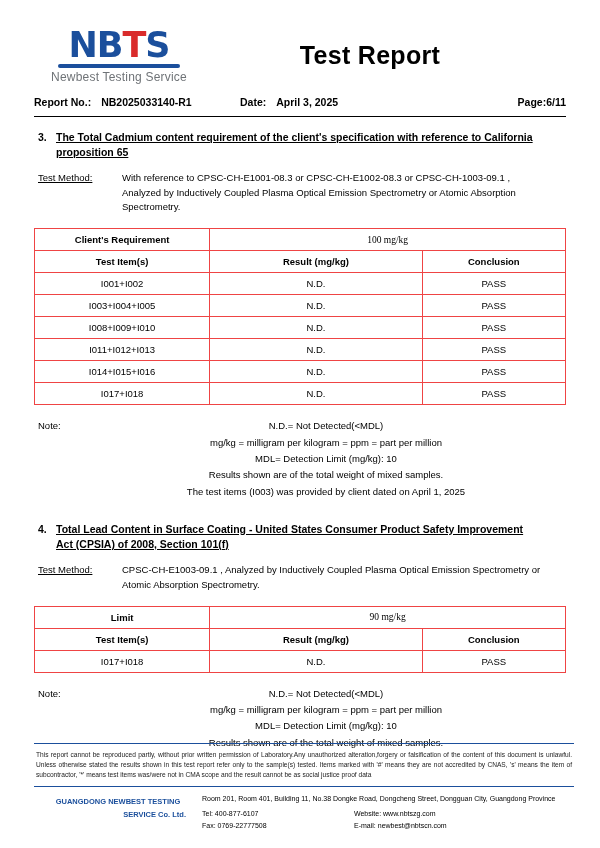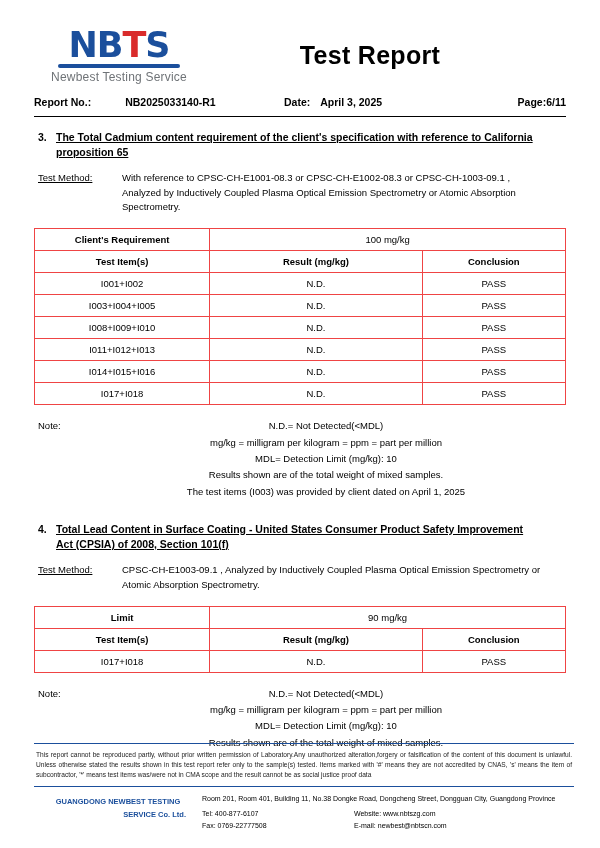--- a/index.html
+++ b/index.html
@@ -72,21 +72,21 @@
   .meta-row {
     display: flex;
     align-items: baseline;
     font-size: 10.5px;
     font-weight: bold;
     margin-top: 12px;
     padding-bottom: 6px;
   }
   .meta-label { font-weight: bold; }
   .meta-value { font-weight: bold; margin-left: 10px; }
-  .meta-seg-1 { width: 250px; display: flex; gap: 24px; }
+  .meta-seg-1 { width: 206px; display: flex; }
   .meta-seg-2 { flex: 1; display: flex; }
   .meta-seg-3 { text-align: right; font-weight: bold; }
 
   .rule {
     border-bottom: 1.6px solid #000;
     margin-top: 2px;
   }
 
   
   .section {
@@ -136,21 +136,21 @@
   table.rpt td, table.rpt th {
     border: 1px solid #ef4444;
     padding: 3px 4px;
     text-align: center;
     height: 15px;
   }
   table.rpt th {
     font-weight: bold;
   }
   .limit-label { width: 33%; font-weight: bold; }
-  .limit-value { text-align: left; padding-left: 8px; font-weight: normal; }
+  .limit-value { text-align: left; padding-left: 8px; font-weight: normal; font-family: Liberation Serif, serif; }
   .col-item { width: 33%; margin-top: 9px; }
   .col-result { width: 40%; }
   .col-conc { width: 27%; }
 
   
   .notes {
     display: flex;
     font-size: 9.5px;
     margin-top: 13px;
     line-height: 1.72;

